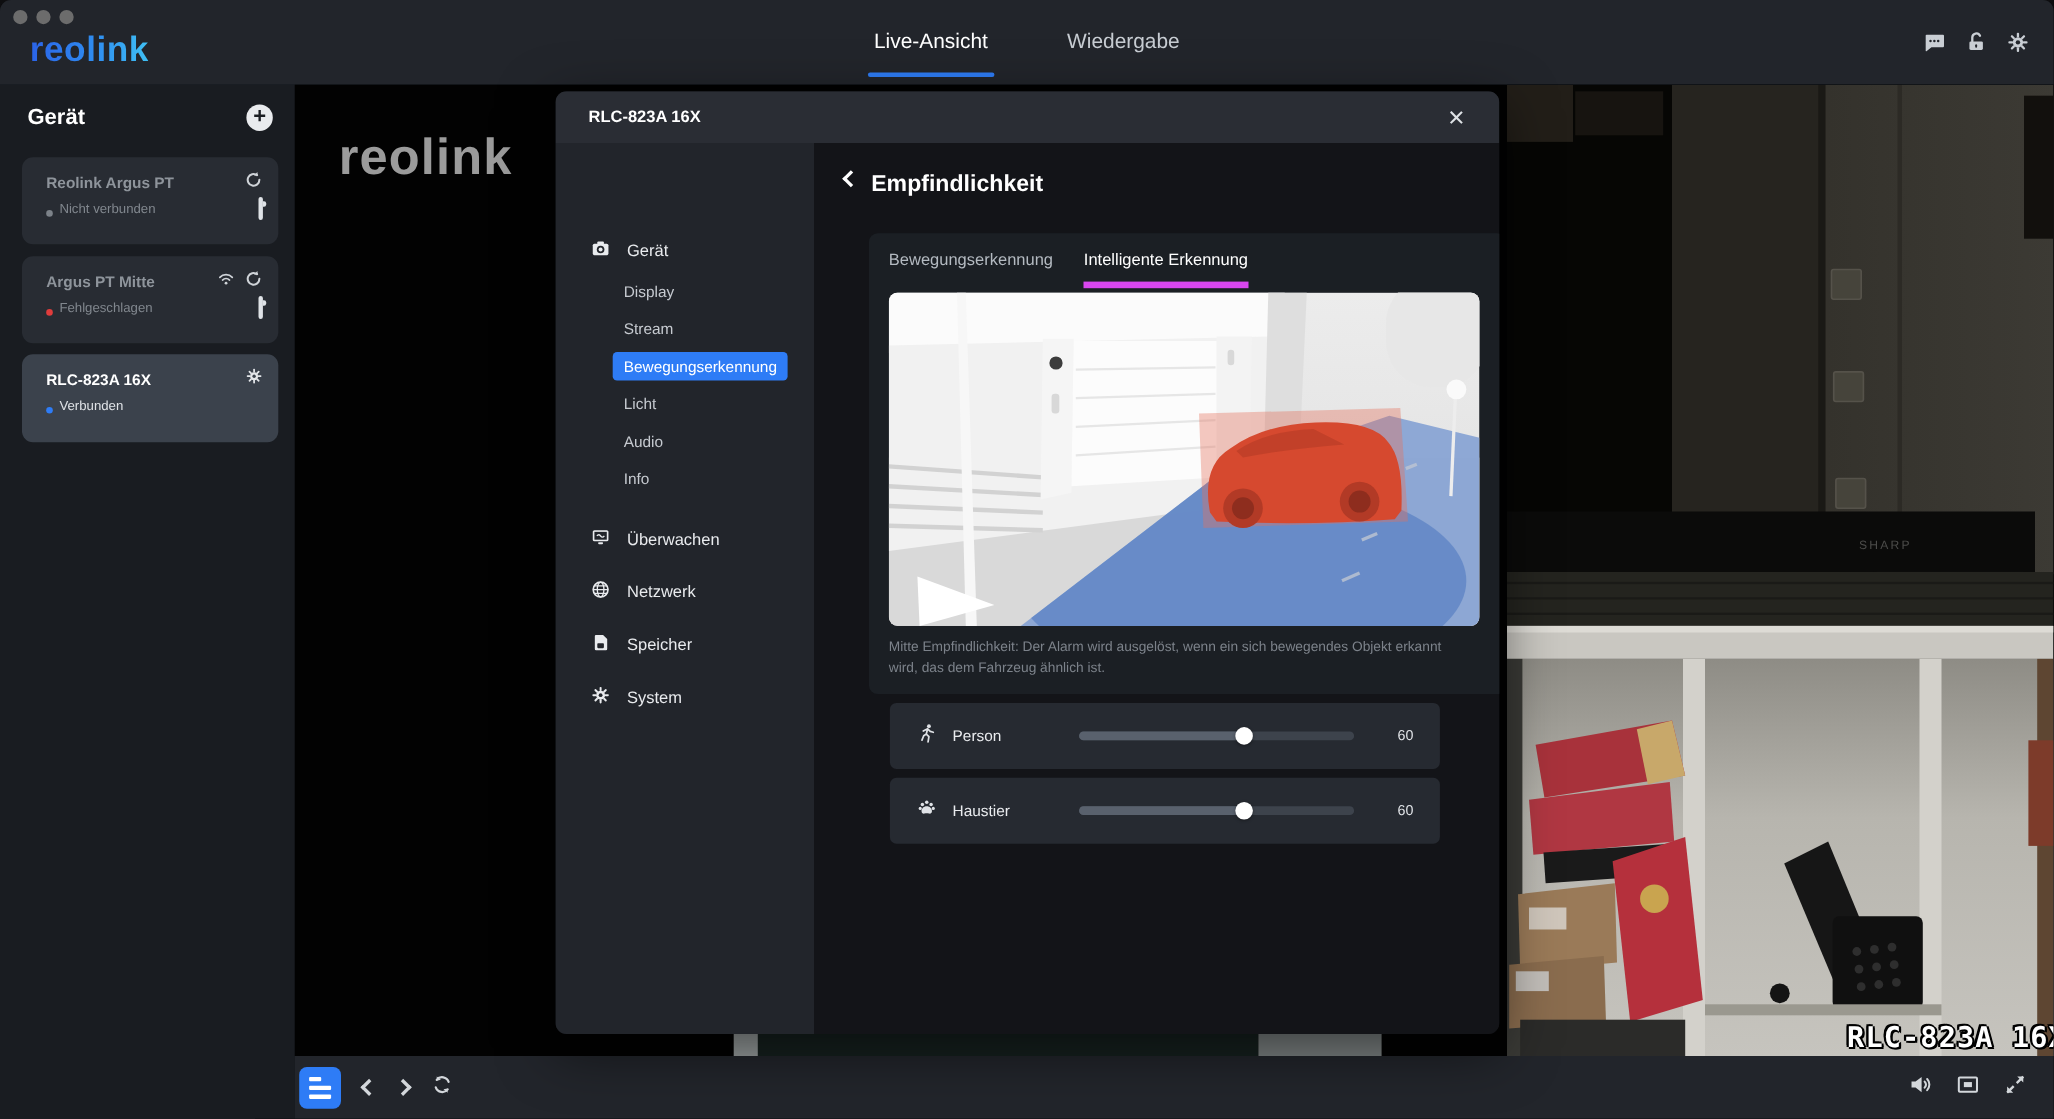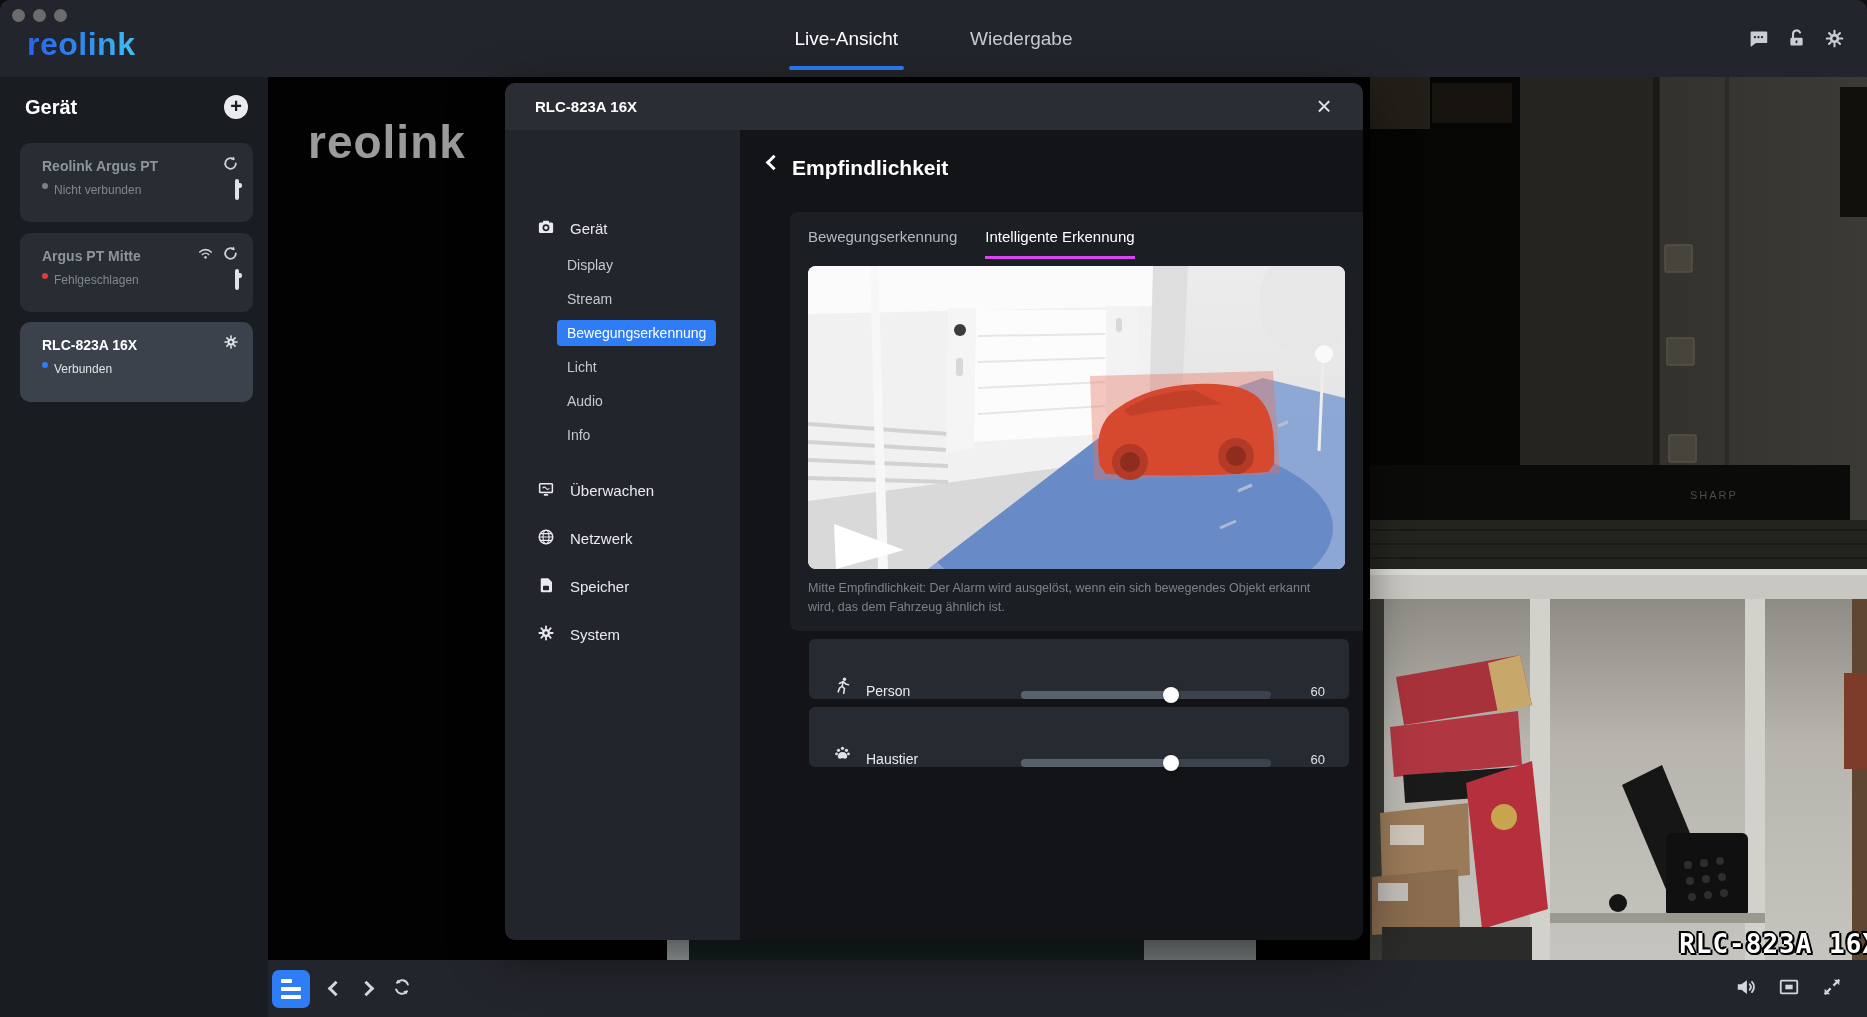--- a/index.html
+++ b/index.html
@@ -21,21 +21,21 @@
 
   
   .sidebar { position:absolute; left:0; top:77px; width:268px; height:940px; background:#191c21; }
   .sidebar-head { position:absolute; left:25px; top:18px; right:20px; display:flex; align-items:center; justify-content:space-between; }
   .sidebar-title { font-size:20px; font-weight:bold; color:#fff; }
   .add-btn { width:24px; height:24px; border-radius:50%; background:#e9ebee; color:#1a1d22; font-size:20px; font-weight:bold; line-height:22px; text-align:center; }
   .dev-card { position:absolute; left:20px; width:233px; height:79px; border-radius:10px; background:#282c33; }
   .dev-card.selected { background:#3b424c; height:80px; }
   .dev-name { position:absolute; left:22px; top:15px; font-size:14px; font-weight:bold; color:#8e949b; max-width:160px; white-space:nowrap; }
   .dev-card.selected .dev-name { color:#ffffff; }
-  .dev-status { position:absolute; left:22px; top:40px; font-size:12px; color:#81878e; display:flex; align-items:flex-start; gap:6px; }
+  .dev-status { position:absolute; left:22px; top:40px; font-size:12px; color:#81878e; display:flex; align-items:flex-end; gap:6px; }
   .dev-card.selected .dev-status { color:#dfe2e6; }
   .dot { width:6px; height:6px; border-radius:50%; display:inline-block; }
   .dot.gray{ background:#7c8289;} .dot.red{ background:#e03c3c;} .dot.blue{ background:#2e7cf6;}
   .dev-ic-tr { position:absolute; right:14px; top:12px; display:flex; gap:8px; }
   .dev-ic-br { position:absolute; right:14px; top:38px; }
   .battery { width:21px; height:13px; border:2px solid #dfe3e7; border-radius:3px; position:relative; }
   .battery::after { content:""; position:absolute; right:-5px; top:2px; width:3px; height:5px; background:#dfe3e7; border-radius:0 2px 2px 0; }
   .battery i { position:absolute; left:1px; top:1px; bottom:1px; width:70%; background:#2e7cf6; border-radius:1px; display:block; }
 
   
@@ -73,24 +73,24 @@
   .nav-sub { height:34px; display:flex; align-items:center; padding-left:62px; font-size:14px; color:#c6cad0;text-align:center; }
   .nav-sub .pill { background:#2e7cf6; color:#fff; border-radius:4px; padding:5px 10px; margin-left:-10px; font-size:14px; }
   .nav-gap { height:14px; }
   .modal-content { position:absolute; left:235px; top:0; right:0; bottom:0; background:#131418; padding:26px 0 0 28px; }
   .content-heading { display:flex; gap:13px; height:28px; }
   .back-chev { width:11px; height:11px; border-left:3px solid #fff; border-bottom:3px solid #fff; transform:rotate(45deg); margin-top:1px; }
   .heading-text { font-size:21px; font-weight:bold; color:#fff; }
   .panel { margin:28px 0 0 22px; width:579px; background:#1b1f24; border-radius:8px; padding:16px 18px 14px 18px; }
   .tabs-row { display:flex; gap:28px; height:38px; align-items:flex-start; }
   .ctab { font-size:15px; color:#b4bac1; padding-bottom:11px; }
-  .ctab.active { color:#fff; border-bottom:3px solid #d946ef; }
+  .ctab.active { color:#fff; border-bottom:6px solid #d946ef; }
   .illustration { width:537px; height:303px; border-radius:8px; overflow:hidden; display:block; }
   .caption { margin-top:10px; width:522px; font-size:12.5px; line-height:1.5; color:#7c828a; }
-  .slider-card { margin:8px 0 0 41px; width:540px; height:60px; border-radius:6px; background:#262a31; display:flex; align-items:flex-end; padding:0 24px; }
+  .slider-card { margin:8px 0 0 41px; width:500px; height:60px; border-radius:6px; background:#262a31; display:flex; align-items:center; padding:0 24px; }
   .slider-card:first-of-type { margin-top:7px; }
   .s-label { font-size:14px; color:#e9ebee; margin-left:14px; }
   .s-spacer { flex:1; }
   .track { position:relative; width:250px; height:8px; border-radius:4px; background:#3d434c; }
   .fill { position:absolute; left:0; top:0; height:8px; border-radius:4px; background:#59616d; }
   .fill.active { background:#1677ff; }
   .thumb { position:absolute; top:-4px; width:16px; height:16px; border-radius:50%; background:#fff; box-shadow:0 1px 3px rgba(0,0,0,.4); }
   .s-value { width:36px; text-align:right; font-size:13px; color:#dfe2e6; margin-left:18px; }
 </style>
 </head>

